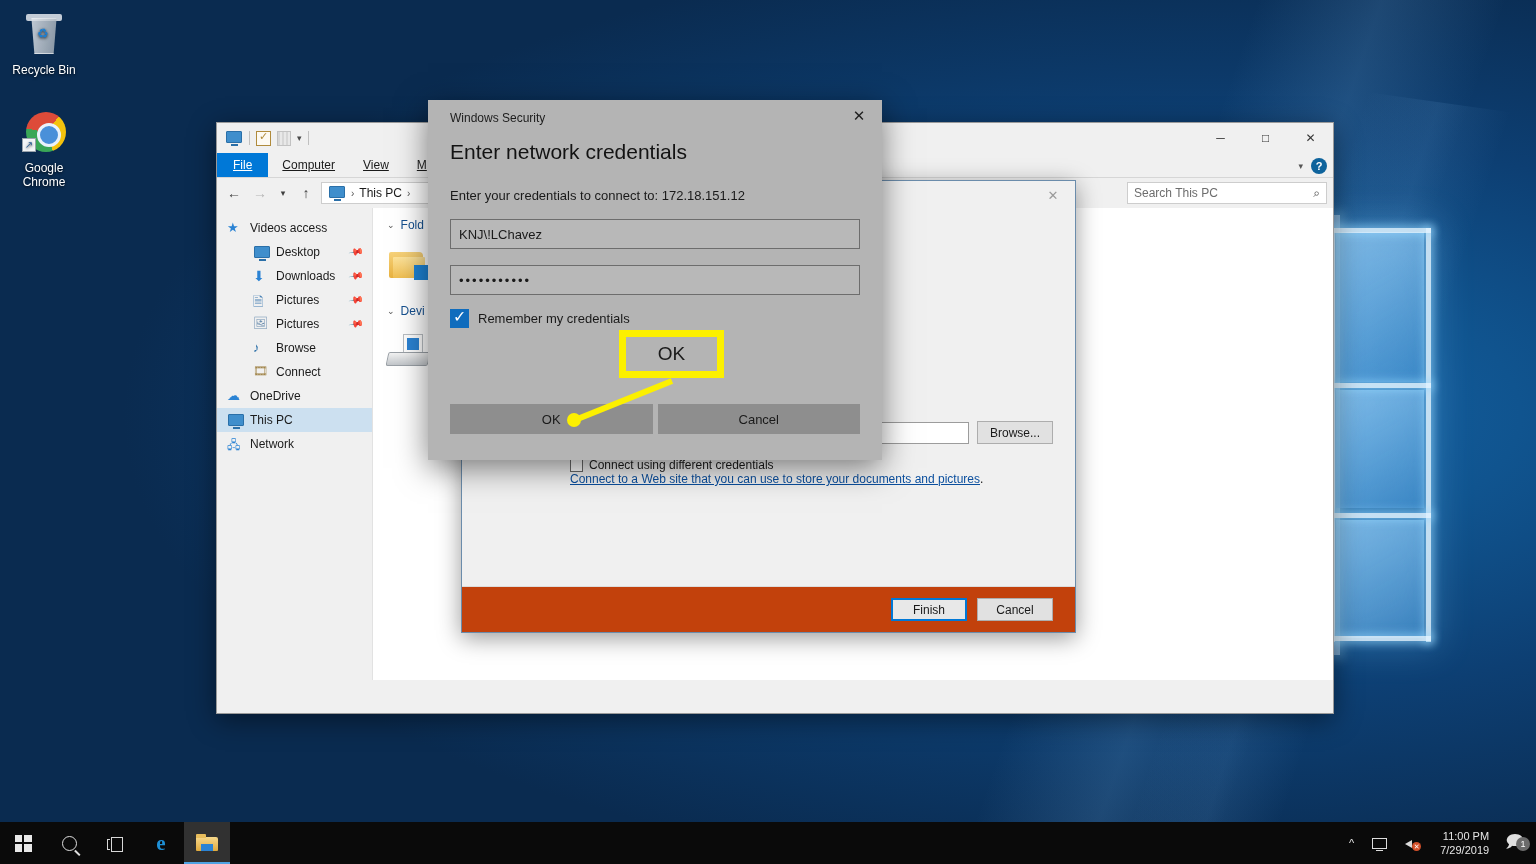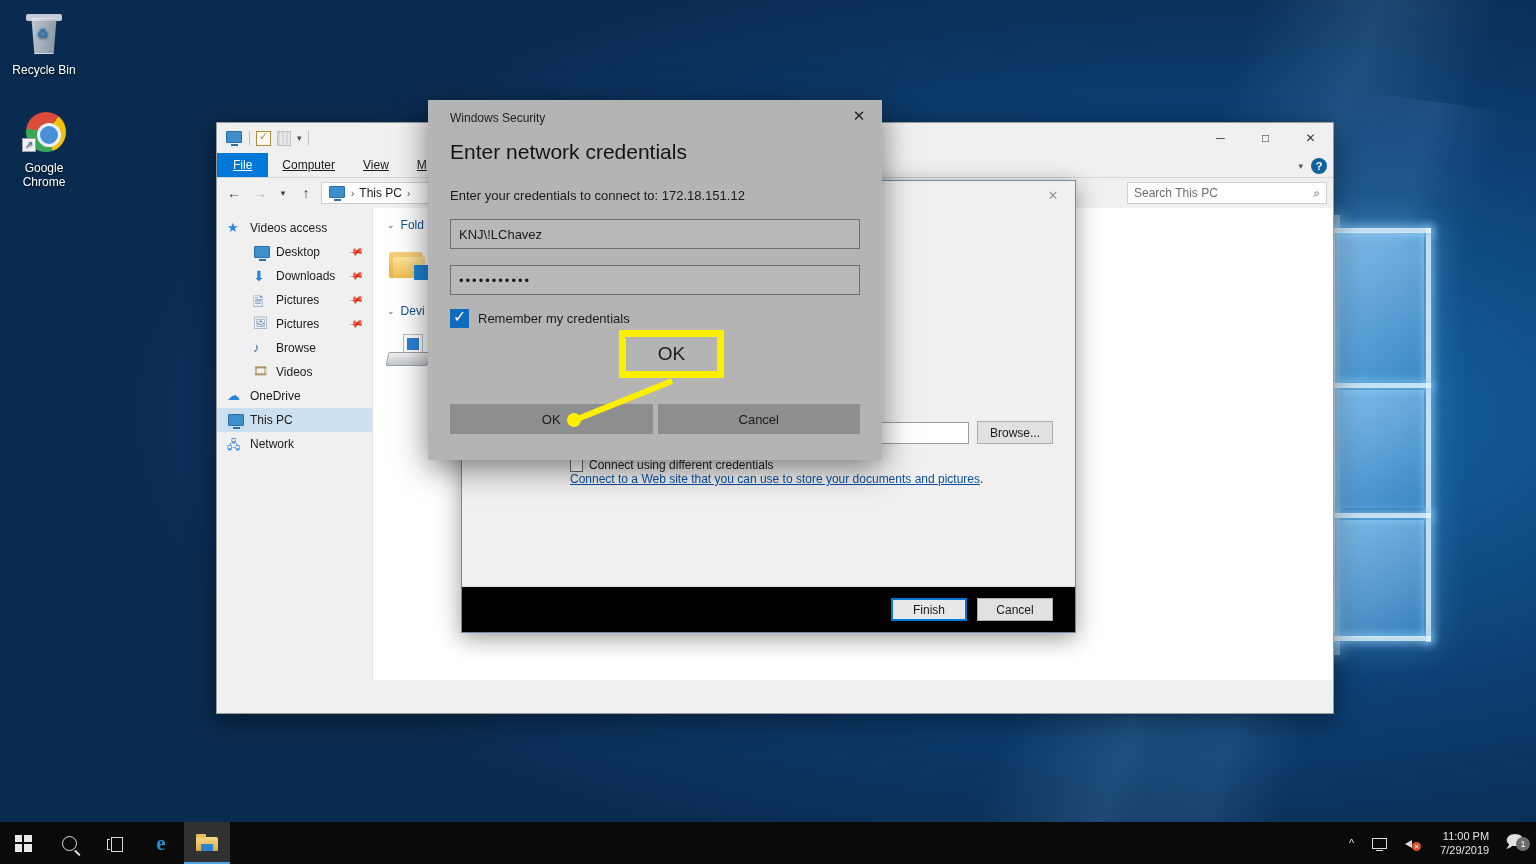--- a/index.html
+++ b/index.html
@@ -347,21 +347,21 @@
   .wz-check { display: flex; align-items: center; gap: 6px; margin-top: 14px; }
   .cb-empty {
     width: 13px; height: 13px; background: #fff; border: 1px solid #6b6b6b;
   }
   .wz-link {
     margin-top: 12px; color: #0b4f9e; text-decoration: underline;
     font-size: 12px;
   }
   .wz-footer {
     position: absolute; bottom: 0; left: 0; right: 0; height: 46px;
-    background: #000000; border-top: 1px solid #dcdcdc;
+    background: #c2410c; border-top: 1px solid #dcdcdc;
     display: flex; align-items: center; justify-content: flex-end;
     gap: 10px; padding-right: 22px;
   }
   .wz-btn.primary { border: 2px solid #0078d7; background:#e8e8e8; }
 
   
   #cred {
     position: absolute;
     left: 428px; top: 100px;
     width: 454px; height: 360px;
@@ -604,21 +604,21 @@
           <span class="ni" style="color:#6d8fb0;font-size:12px">🖼</span>
           <span>Pictures</span>
           <span class="pin">📌</span>
         </div>
         <div class="nav-item">
           <span class="ni" style="color:#2b6fa8;font-size:13px">♪</span>
           <span>Browse</span>
         </div>
         <div class="nav-item">
           <span class="ni" style="color:#9a7c3c;font-size:12px">🎞</span>
-          <span>Videos</span>
+          <span>Connect</span>
         </div>
         <div class="nav-item root">
           <span class="ni" style="color:#2b83d4;font-size:13px">☁</span>
           <span>OneDrive</span>
         </div>
         <div class="nav-item root sel">
           <span class="ni">
               <span class="mini-monitor"></span>
             </span>
           <span>This PC</span>

